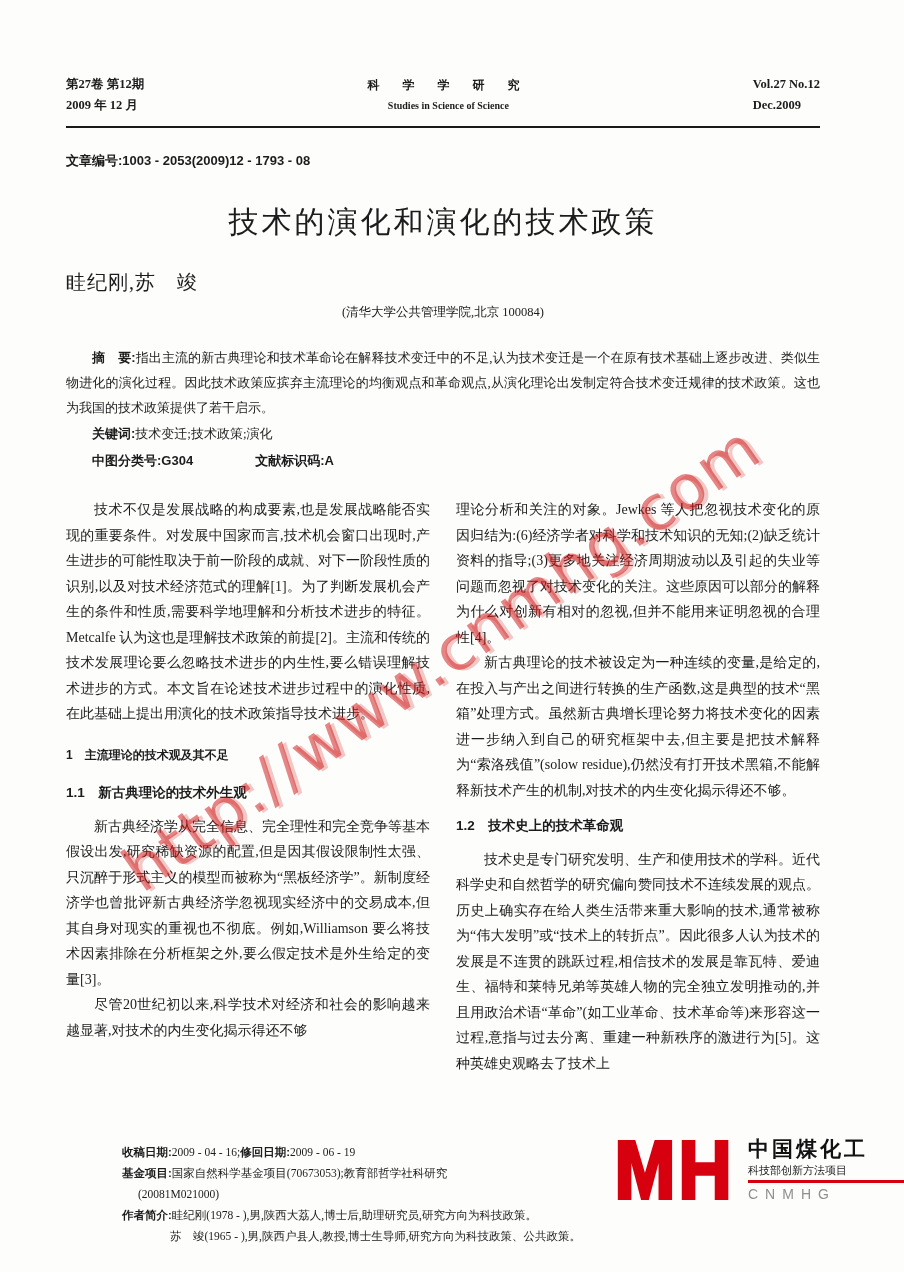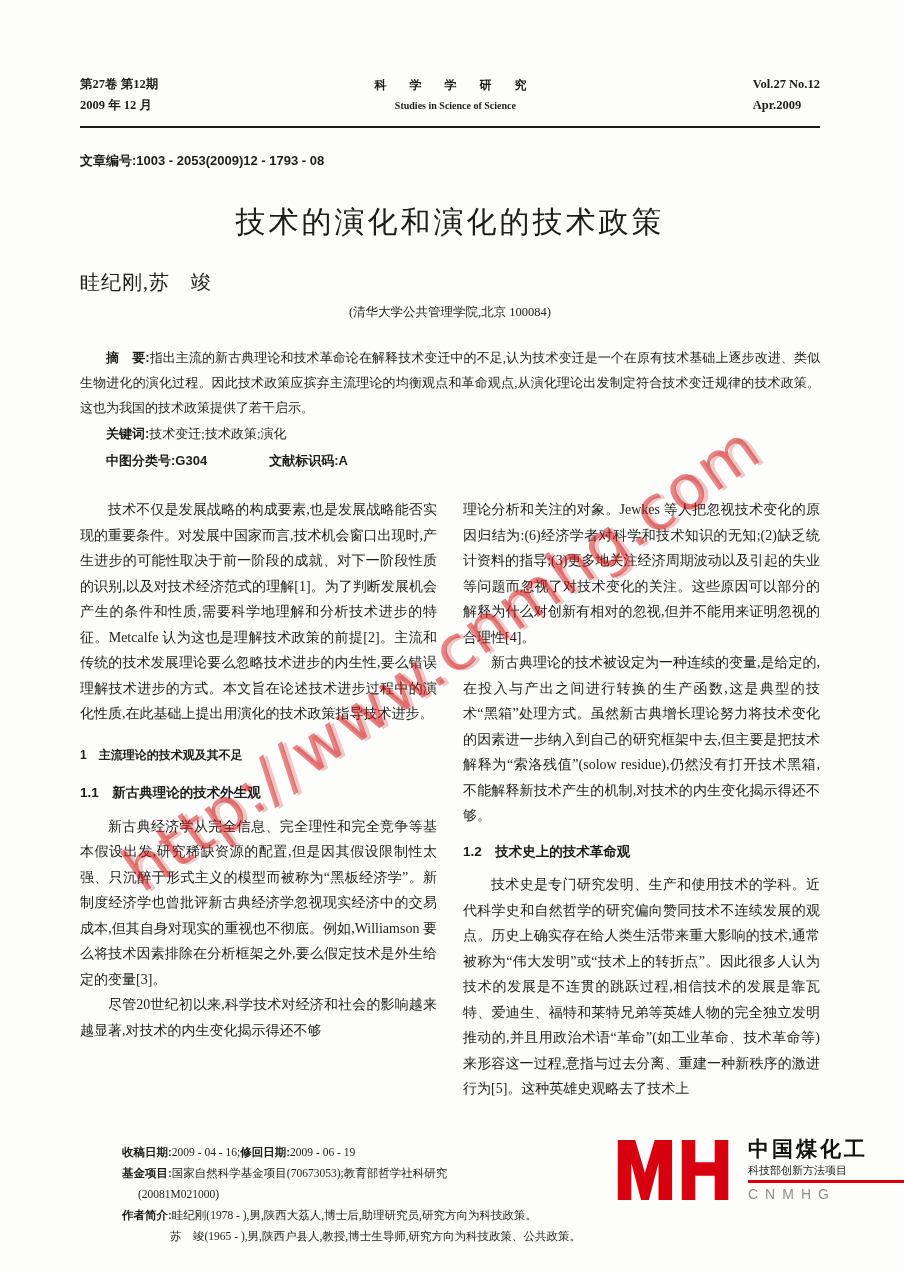--- a/index.html
+++ b/index.html
@@ -8,21 +8,21 @@
     width: 904px;
     height: 1272px;
     margin: 0 auto;
     background: #fdfdfc;
     overflow: hidden;
     font-family: "Liberation Serif", serif;
     color: #1c1c1c;
   }
   .content {
     position: absolute;
-    left: 80px;
+    left: 66px;
     right: 84px;
     top: 74px;
   }
 
   
   .page-header {
     display: flex;
     justify-content: space-between;
     align-items: center;
     border-bottom: 2px solid #1a1a1a;
@@ -196,21 +196,21 @@
       <div class="ph-left">
         <div>第27卷 第12期</div>
         <div>2009 年 12 月</div>
       </div>
       <div class="ph-center">
         <div class="jt-cn">科 学 学 研 究</div>
         <div class="jt-en">Studies in Science of Science</div>
       </div>
       <div class="ph-right">
         <div>Vol.27 No.12</div>
-        <div>Apr.2009</div>
+        <div>Dec.2009</div>
       </div>
     </header>
 
     <div class="article-no">文章编号:1003 - 2053(2009)12 - 1793 - 08</div>
 
     <h1 class="title">技术的演化和演化的技术政策</h1>
     <div class="authors">眭纪刚,苏　竣</div>
     <div class="affiliation">(清华大学公共管理学院,北京 100084)</div>
 
     <div class="abstract-block">

